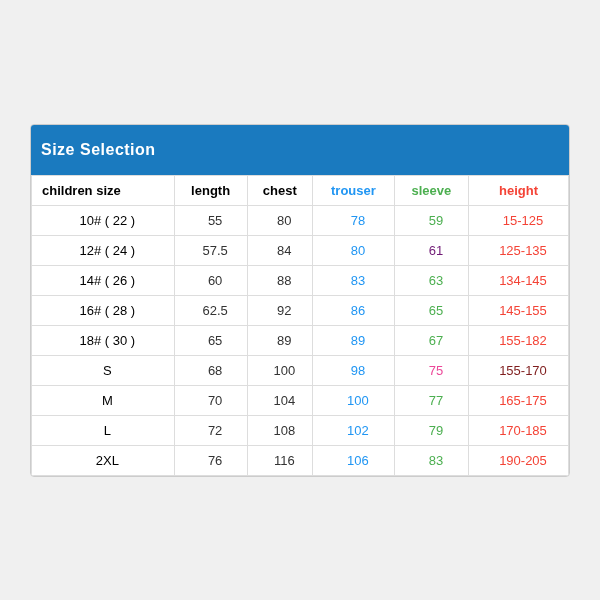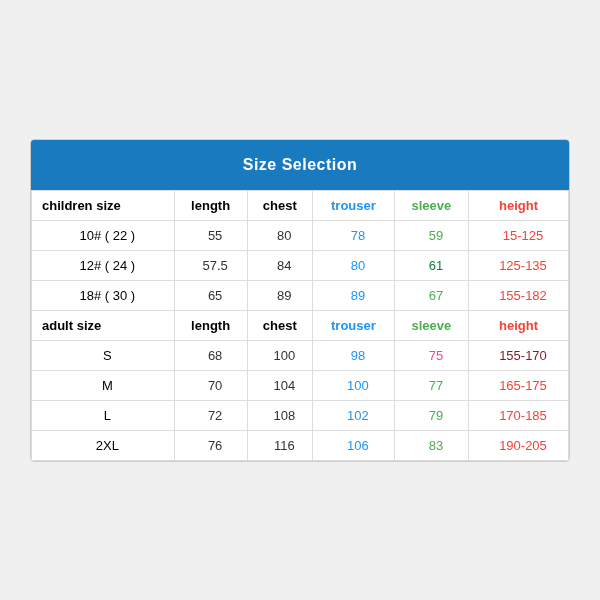--- a/index.html
+++ b/index.html
@@ -15,21 +15,21 @@
     .container {
       width: 540px;
       background: #fff;
       border: 1px solid #ccc;
       border-radius: 4px;
       overflow: hidden;
     }
     .header {
       background: #1a7abf;
       color: #fff;
-      text-align: center;
+      text-align: left;
       padding: 16px 10px;
       font-size: 16px;
       font-weight: bold;
       letter-spacing: 0.5px;
     }
     table {
       width: 100%;
       border-collapse: collapse;
       font-size: 13px;
     }
@@ -79,38 +79,46 @@
           <td>80</td>
           <td style="color: rgb(33, 150, 243);">78</td>
           <td style="color: rgb(76, 175, 80);">59</td>
           <td style="color: rgb(244, 67, 54);">15-125</td>
         </tr>
         <tr class="data-row">
           <td>12# ( 24 )</td>
           <td>57.5</td>
           <td>84</td>
           <td style="color: rgb(33, 150, 243);">80</td>
-          <td style="color: #15803d;">61</td>
+          <td style="color: #701a75;">61</td>
           <td style="color: rgb(244, 67, 54);">125-135</td>
+        </tr>
+        <tr class="data-row">
+          <td>14# ( 26 )</td>
+          <td>60</td>
+          <td>88</td>
+          <td style="color: rgb(33, 150, 243);">83</td>
+          <td style="color: rgb(76, 175, 80);">63</td>
+          <td style="color: rgb(244, 67, 54);">134-145</td>
+        </tr>
+        <tr class="data-row">
+          <td>16# ( 28 )</td>
+          <td>62.5</td>
+          <td>92</td>
+          <td style="color: rgb(33, 150, 243);">86</td>
+          <td style="color: rgb(76, 175, 80);">65</td>
+          <td style="color: rgb(244, 67, 54);">145-155</td>
         </tr>
         <tr class="data-row">
           <td>18# ( 30 )</td>
           <td>65</td>
           <td>89</td>
           <td style="color: rgb(33, 150, 243);">89</td>
           <td style="color: rgb(76, 175, 80);">67</td>
           <td style="color: rgb(244, 67, 54);">155-182</td>
-        </tr>
-        <tr class="section-header">
-          <td style="text-align: left;">adult size</td>
-          <td>length</td>
-          <td>chest</td>
-          <td style="color: rgb(33, 150, 243);">trouser</td>
-          <td style="color: rgb(76, 175, 80);">sleeve</td>
-          <td style="color: rgb(244, 67, 54);">height</td>
         </tr>
         <tr class="data-row">
           <td>S</td>
           <td>68</td>
           <td>100</td>
           <td style="color: rgb(33, 150, 243); margin-top: 42px;">98</td>
           <td style="color: #ec4899;">75</td>
           <td style="color: #7f1d1d;">155-170</td>
         </tr>
         <tr class="data-row">

